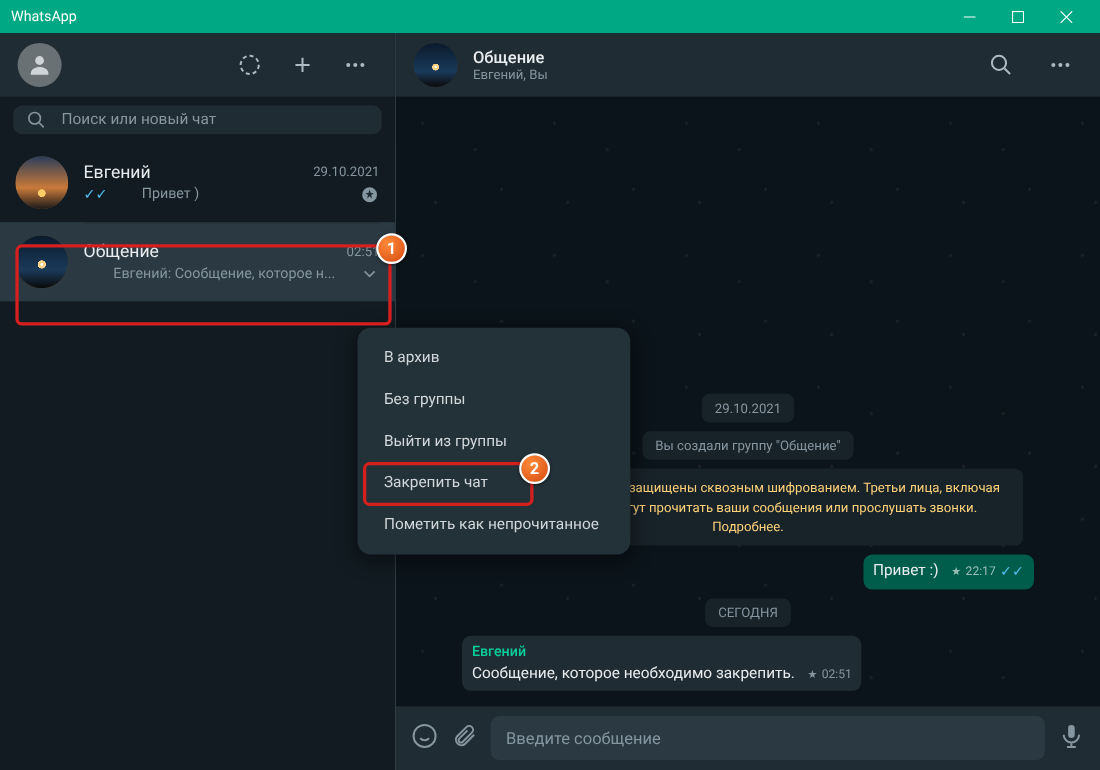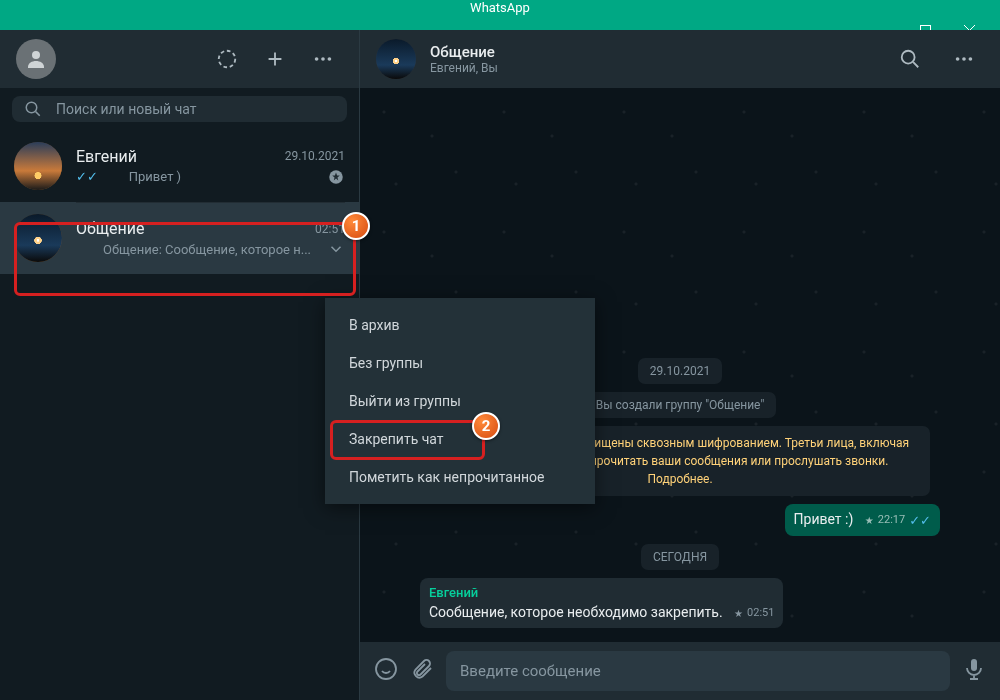--- a/index.html
+++ b/index.html
@@ -1,18 +1,18 @@
 <!DOCTYPE html>
 <html><head>
 <meta charset="utf-8">
 <style>
 * { margin:0; padding:0; box-sizing:border-box; font-family:-apple-system,BlinkMacSystemFont,"Segoe UI",Roboto,sans-serif; }
 body { background:#000; overflow:hidden; }
 .app { width:1000px; height:700px; background:#111b21; display:flex; flex-direction:column; position:relative; }
-.titlebar { height:30px; background:#00a884; display:flex; align-items:center; padding:0 10px; color:#fff; font-size:13px;flex-direction:column; }
+.titlebar { height:30px; background:#00a884; display:flex; align-items:center; padding:0 10px; color:#fff; font-size:13px; }
 .titlebar .controls { margin-left:auto; display:flex; gap:2px; }
 .titlebar .ctrl { width:42px; height:30px; display:flex; align-items:center; justify-content:center; color:#fff; }
 .titlebar .ctrl svg { width:11px; height:11px; }
 .body { flex:1; display:flex; min-height:0; }
 .sidebar { width:360px; background:#111b21; display:flex; flex-direction:column; border-right:1px solid #2b3a42; }
 .sb-header { height:58px; background:#202c33; display:flex; align-items:center; padding:0 16px; gap:8px; }
 .avatar { width:40px; height:40px; border-radius:50%; background:#6a7175; display:flex; align-items:center; justify-content:center; color:#cfd4d6; }
 .avatar svg { width:24px; height:24px; }
 .sb-header .spacer { flex:1; }
 .icon-btn { width:40px; height:40px; display:flex; align-items:center; justify-content:center; color:#aebac1; cursor:pointer; }
@@ -57,21 +57,21 @@
 .bubble .sender { color:#06cf9c; font-size:13px; font-weight:500; margin-bottom:2px; }
 .bubble .msg-meta { display:inline-flex; align-items:center; gap:4px; margin-left:8px; font-size:11px; color:#99beb7; }
 .bubble.in .msg-meta { color:#8696a0; }
 .bubble .star { font-size:10px; }
 .bubble .dbl { color:#53bdeb; font-size:13px; }
 .composer { height:58px; background:#202c33; display:flex; align-items:center; padding:3px 14px; gap:12px; }
 .composer .input { flex:1; background:#2a3942; border-radius:8px; height:40px; display:flex; align-items:center; padding:0 14px; }
 .composer .input input { flex:1; background:transparent; border:none; outline:none; color:#d1d7db; font-size:15px; }
 .composer .input input::placeholder { color:#8696a0; }
 .composer .ic { color:#8696a0; cursor:pointer; }
-.context-menu { position:absolute; background:#233138; border-radius:0; box-shadow:0 4px 18px rgba(0,0,0,.5); padding:8px 0; z-index:40; width:270px; }
+.context-menu { position:absolute; background:#233138; border-radius:12px; box-shadow:0 4px 18px rgba(0,0,0,.5); padding:8px 0; z-index:40; width:248px; }
 .context-menu .mi { padding:11px 24px; color:#d1d7db; font-size:14px; cursor:pointer; }
 </style>
 </head>
 <body>
 
 <div class="app">
 
   <div class="titlebar">
     <span>WhatsApp</span>
     <div class="controls">
@@ -150,21 +150,21 @@
           </div>
         </div>
         <div class="chat-item selected">
           <div class="av light"></div>
           <div class="meta">
             <div class="row1">
               <div class="name">Общение</div>
               <div class="time">02:51</div>
             </div>
             <div class="row2">
-              <div class="preview">Общение: Сообщение, которое н...</div>
+              <div class="preview">Евгений: Сообщение, которое н...</div>
               <svg class="chevron" viewBox="0 0 24 24" fill="none" stroke="currentColor" stroke-width="2">
                   <path d="M6 9l6 6 6-6"></path>
                 </svg>
             </div>
           </div>
         </div>
       </div>
     </div>
 
     <div class="main">

